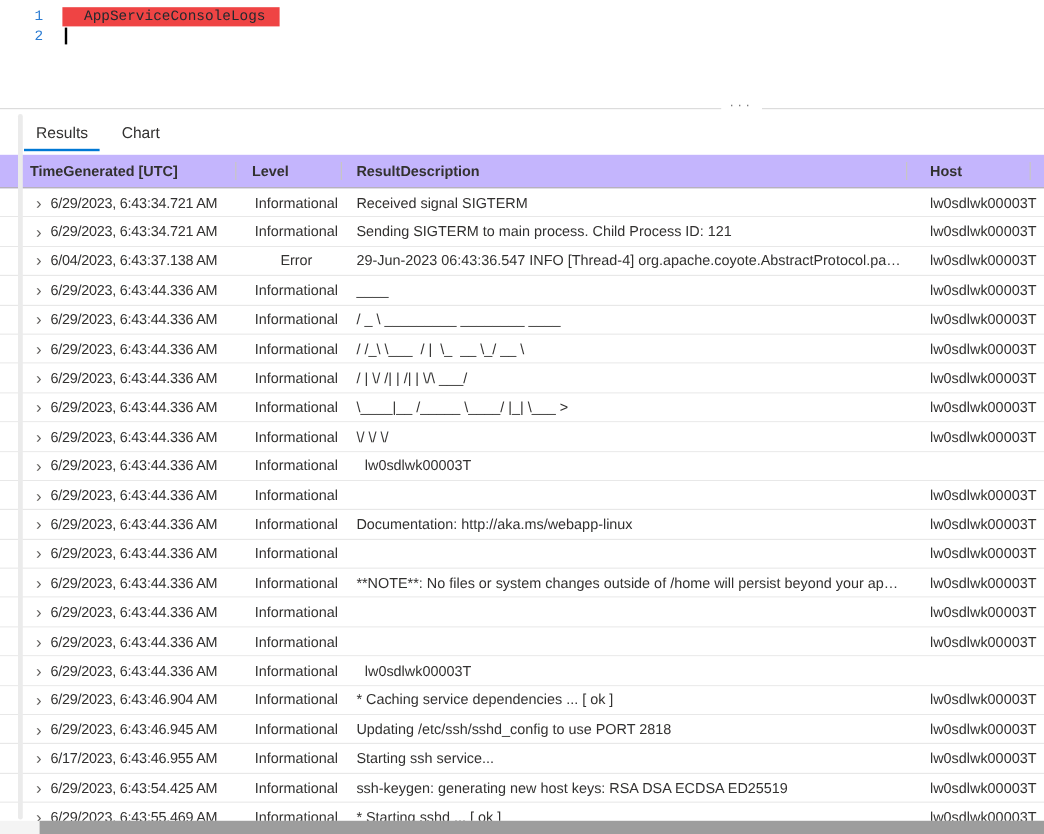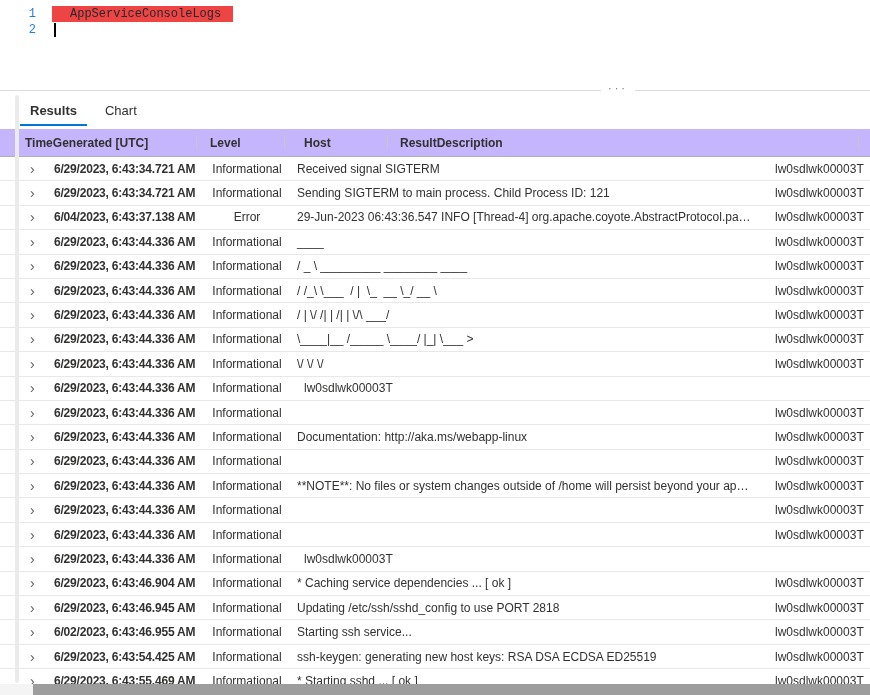--- a/index.html
+++ b/index.html
@@ -17,41 +17,41 @@
 
   
   .splitter { position:absolute; top:90px; left:0; right:0; height:1px; background:#dcdcdc; }
   .dots { position:absolute; left:601px; top:-7px; background:#fff; padding:0 7px;
           color:#737373; font-size:11px; letter-spacing:3px; line-height:11px; cursor:row-resize; }
 
   
   .tabbar { position:absolute; top:92px; left:0; right:0; height:34px;
             display:flex; align-items:flex-end; padding-left:20px; gap:8px; }
   .tab { padding:5px 10px 6px; font-size:13px; color:#323130; border-bottom:2px solid transparent; cursor:pointer; }
-  .tab.active { font-weight:700; border-bottom-color:#0078d4;text-align:center; }
+  .tab.active { font-weight:400; border-bottom-color:#0078d4;text-align:center; }
 
   
   .grid-header { position:absolute; top:129px; left:0; right:0; height:28px;
                  display:flex; align-items:center; font-size:12px; font-weight:700;
                  border-bottom:1px solid #b3b0ad; background:#c4b5fd; }
   .hcell { position:relative; height:100%; display:flex; align-items:center; }
   .h1 { width:196px; padding-left:25px; }
   .h2 { width:88px;  padding-left:14px; }
   .h3 { width:471px; padding-left:13px; }
   .h4 { width:103px; padding-left:20px; }
   .h5 { width:12px; }
   .vdiv { position:absolute; left:0; top:6px; width:1px; height:15px; background:#c8c6c4; }
 
   .grid-body { position:absolute; top:157px; left:0; right:0; bottom:0; overflow:hidden; }
   .row { display:flex; align-items:center; height:24.4px; border-bottom:1px solid #e8e8e8;
          font-size:12px; background:#fff; }
   .cell { overflow:hidden; white-space:pre; }
   .c1 { width:196px; display:flex; align-items:center; flex:0 0 196px; }
   .chev { margin-left:30px; width:12px; color:#605e5c; font-size:14px; line-height:12px; cursor:pointer; }
-  .time { margin-left:12px; letter-spacing:-0.2px;font-weight:bold; }
+  .time { letter-spacing:-0.2px; }
   .c2 { width:88px; flex:0 0 88px; padding-left:14px;text-align:center; }
   .c3 { width:471px; flex:0 0 471px; padding-left:13px; text-overflow:ellipsis; }
   .c4 { width:115px; flex:0 0 115px; padding-left:20px; }
 
   
   .vscroll { position:absolute; left:15px; top:95px; width:4px; height:588px;
              background:#ebebeb; border-radius:2px; }
   .hscroll { position:absolute; left:0; right:0; bottom:0; height:11px; background:#f4f4f4; }
   .hthumb  { position:absolute; left:33px; right:0; top:0; height:11px; background:#9d9d9d; cursor:grab; }
 </style>
@@ -79,28 +79,28 @@
     <div class="tab active">Results</div>
     <div class="tab">Chart</div>
   </div>
 
   <div class="grid-header">
     <div class="hcell h1">TimeGenerated [UTC]</div>
     <div class="hcell h2">
         <span class="vdiv"></span>
         <span>Level</span>
       </div>
+    <div class="hcell h3">
+        <span class="vdiv"></span>
+        <span>ResultDescription</span>
+      </div>
     <div class="hcell h4">
         <span class="vdiv"></span>
         <span>Host</span>
       </div>
-    <div class="hcell h3">
-        <span class="vdiv"></span>
-        <span>ResultDescription</span>
-      </div>
     <div class="hcell h5">
         <span class="vdiv"></span>
       </div>
   </div>
 
   <div class="grid-body">
   <div class="row">
     <div class="cell c1">
       <span class="chev">›</span>
       <span class="time">6/29/2023, 6:43:34.721 AM</span>
@@ -284,21 +284,21 @@
       <span class="time">6/29/2023, 6:43:46.945 AM</span>
     </div>
     <div class="cell c2">Informational</div>
     <div class="cell c3">Updating /etc/ssh/sshd_config to use PORT 2818</div>
     <div class="cell c4">lw0sdlwk00003T</div>
   </div>
 
   <div class="row">
     <div class="cell c1">
       <span class="chev">›</span>
-      <span class="time">6/02/2023, 6:43:46.955 AM</span>
+      <span class="time">6/17/2023, 6:43:46.955 AM</span>
     </div>
     <div class="cell c2">Informational</div>
     <div class="cell c3">Starting ssh service...</div>
     <div class="cell c4">lw0sdlwk00003T</div>
   </div>
 
   <div class="row">
     <div class="cell c1">
       <span class="chev">›</span>
       <span class="time">6/29/2023, 6:43:54.425 AM</span>

